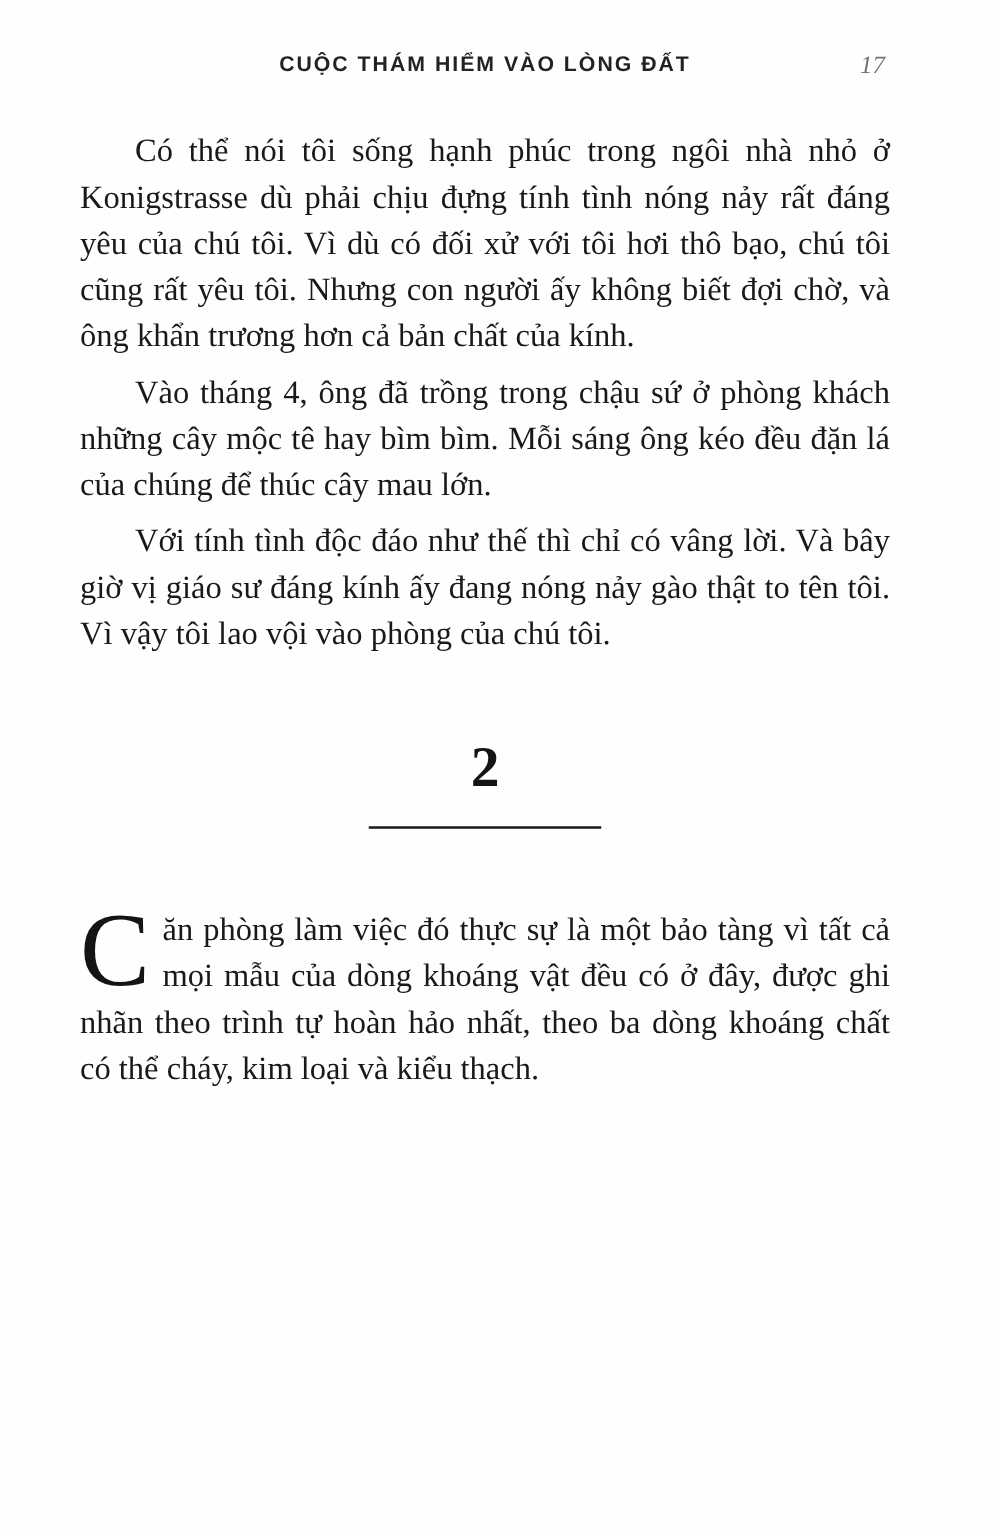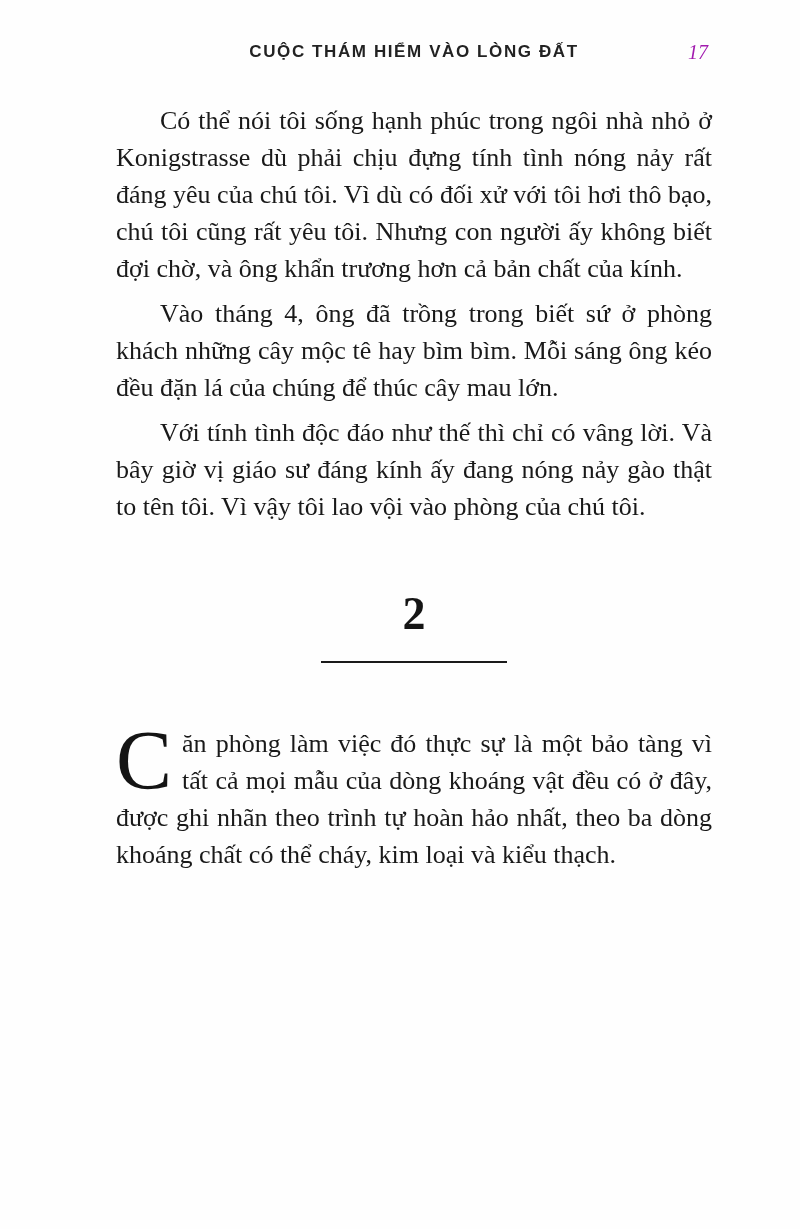--- a/index.html
+++ b/index.html
@@ -7,21 +7,21 @@
     padding: 0;
     background: #ffffff;
   }
   .page {
     position: relative;
     width: 800px;
     height: 1229px;
     margin: 0 auto;
     background: #fefefe;
     box-sizing: border-box;
-    padding: 42px 88px 40px 116px;
+    padding: 42px 88px 40px 64px;
     color: #191919;
     font-family: "Liberation Serif", "DejaVu Serif", serif;
     overflow: hidden;
   }
   .page-header {
     position: relative;
     text-align: center;
     margin-bottom: 34px;
     height: 26px;
   }
@@ -32,21 +32,21 @@
     letter-spacing: 1.6px;
     color: #222222;
   }
   .page-number {
     position: absolute;
     right: 4px;
     top: -1px;
     font-family: "Liberation Serif", "DejaVu Serif", serif;
     font-style: italic;
     font-size: 20px;
-    color: #a21caf;
+    color: #737373;
   }
   .page-body {
     font-size: 26px;
     line-height: 37px;
     text-align: justify;
   }
   .para {
     margin: 0 0 8px 0;
   }
   .para.indent {
@@ -89,21 +89,21 @@
 
   <header class="page-header">
     <span class="running-title">CUỘC THÁM HIỂM VÀO LÒNG ĐẤT</span>
     <span class="page-number">17</span>
   </header>
 
   <main class="page-body">
 
     <p class="para indent">Có thể nói tôi sống hạnh phúc trong ngôi nhà nhỏ ở Konigstrasse dù phải chịu đựng tính tình nóng nảy rất đáng yêu của chú tôi. Vì dù có đối xử với tôi hơi thô bạo, chú tôi cũng rất yêu tôi. Nhưng con người ấy không biết đợi chờ, và ông khẩn trương hơn cả bản chất của kính.</p>
 
-    <p class="para indent">Vào tháng 4, ông đã trồng trong biết sứ ở phòng khách những cây mộc tê hay bìm bìm. Mỗi sáng ông kéo đều đặn lá của chúng để thúc cây mau lớn.</p>
+    <p class="para indent">Vào tháng 4, ông đã trồng trong chậu sứ ở phòng khách những cây mộc tê hay bìm bìm. Mỗi sáng ông kéo đều đặn lá của chúng để thúc cây mau lớn.</p>
 
     <p class="para indent">Với tính tình độc đáo như thế thì chỉ có vâng lời. Và bây giờ vị giáo sư đáng kính ấy đang nóng nảy gào thật to tên tôi. Vì vậy tôi lao vội vào phòng của chú tôi.</p>
 
     <div class="chapter-heading">
       <div class="chapter-number">2</div>
       <div class="chapter-rule"></div>
     </div>
 
     <p class="para dropcap-para">
       <span class="dropcap">C</span><span>ăn phòng làm việc đó thực sự là một bảo tàng vì tất cả mọi mẫu của dòng khoáng vật đều có ở đây, được ghi nhãn theo trình tự hoàn hảo nhất, theo ba dòng khoáng chất có thể cháy, kim loại và kiểu thạch.</span>

